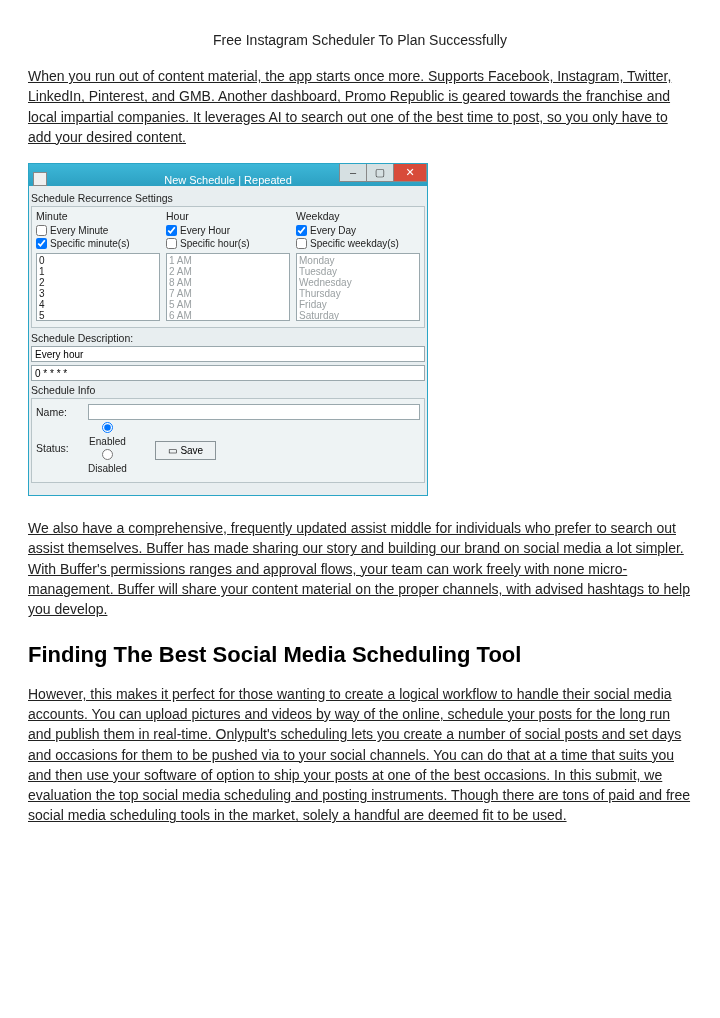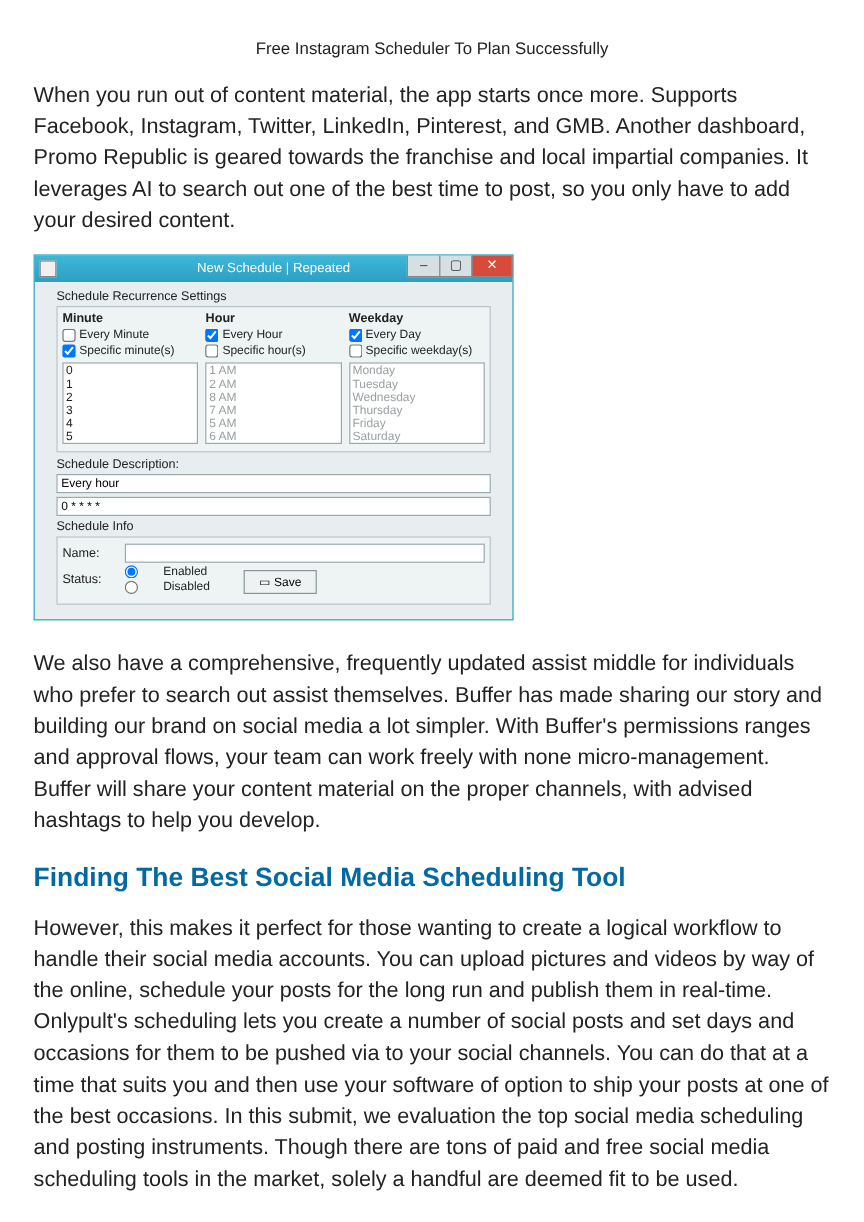--- a/index.html
+++ b/index.html
@@ -4,36 +4,36 @@
 <style>
   * { box-sizing: border-box; margin: 0; padding: 0; }
   body {
     width: 720px;
     background: #fff;
     font-family: "Segoe UI", Arial, sans-serif;
     color: #222;
     padding: 32px 28px;
   }
   .title { font-size: 14px; font-weight: 400; margin-bottom: 18px; text-align: center; }
-  .para { font-size: 18px; line-height: 1.45; margin-bottom: 16px; }
-  h2.heading { font-size: 22px; font-weight: 700; margin: 22px 0 16px; color: #0369a1; }
+  .para { font-size: 14px; line-height: 1.45; margin-bottom: 16px; text-decoration: underline; }
+  h2.heading { font-size: 22px; font-weight: 700; margin: 22px 0 16px; color: #000000; }
 
   
   .dialog {
     width: 400px;
     border: 1px solid #2aa5c6;
     background: #e8eef0;
     font-family: "Segoe UI", Tahoma, sans-serif;
     margin-bottom: 22px;
   }
   .dlg-titlebar {
     height: 22px;
     background: linear-gradient(#3db7d8, #2ca0c2);
     display: flex;
-    align-items: center;
+    align-items: flex-end;
     position: relative;
     color: #fff;
     font-size: 11px;
     padding-left: 4px;
   }
   .dlg-icon {
     width: 14px; height: 14px;
     background: #f0f0f0;
     border: 1px solid #888;
     margin-right: 6px;
@@ -55,31 +55,31 @@
     line-height: 16px;
     text-align: center;
     font-size: 11px;
     background: #d6e0e2;
     border: 1px solid #888;
     border-top: none;
     color: #333;
     margin-left: -1px;
   }
   .dlg-btn.close { background: #d84b3a; color: #fff; width: 34px; }
-  .dlg-body { padding: 4px 18px 8px; font-size: 10.5px; color: #222; }
+  .dlg-body { padding: 4px 2px 8px; font-size: 10.5px; color: #222; }
   .section-label { font-size: 10.5px; margin: 2px 0 2px 0; }
   .groupbox {
     border: 1px solid #b8c4c8;
     background: #eef3f4;
     padding: 3px 4px 6px;
     margin-bottom: 4px;
   }
   .cols { display: flex; gap: 6px; }
   .col { flex: 1; display: flex; flex-direction: column; gap: 2px; }
-  .col-h { font-size: 10.5px; font-weight: 700; margin-bottom: 1px; }
+  .col-h { font-size: 10.5px; font-weight: 400; margin-bottom: 1px; }
   .chk { display: flex; align-items: flex-start; gap: 3px; font-size: 10px; }
   .chk input { width: 11px; height: 11px; }
   .listbox {
     border: 1px solid #9aa8ad;
     background: #fff;
     height: 68px;
     font-size: 10px;
     line-height: 1.1;
     padding: 1px 2px;
     overflow: hidden;
@@ -99,21 +99,21 @@
   .fullinput {
     display: block;
     width: 100%;
     border: 1px solid #9aa8ad;
     background: #fff;
     height: 16px;
     font-size: 10px;
     padding: 0 3px;
     margin-bottom: 3px;
   }
-  .radio { display: flex; align-items: center; gap: 21px; font-size: 10px; }
+  .radio { display: flex; align-items: center; gap: 3px; font-size: 10px; flex-direction: column; }
   .radio input { width: 11px; height: 11px; }
   .savebtn {
     border: 1px solid #8a9498;
     background: #eef2f3;
     font-size: 10px;
     padding: 3px 12px;
     display: inline-flex; align-items: center; gap: 3px;
   }
 </style>
 </head>

